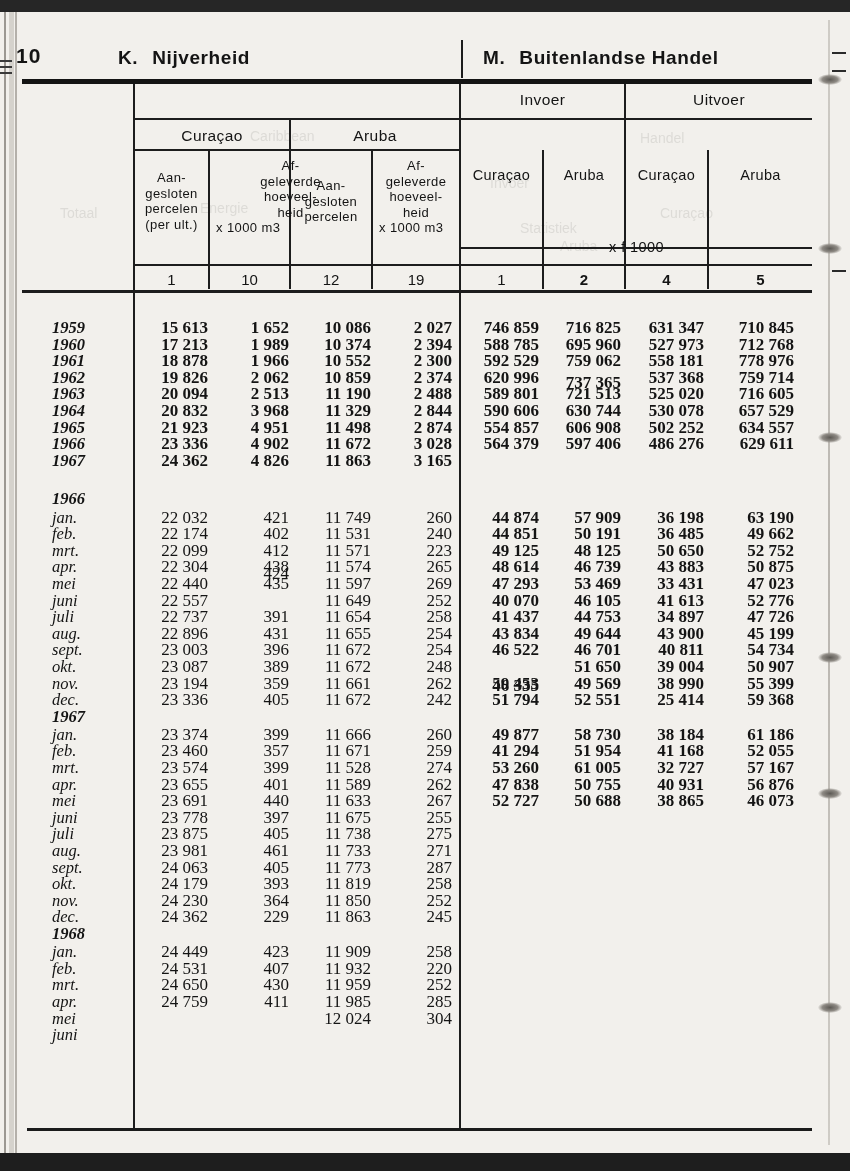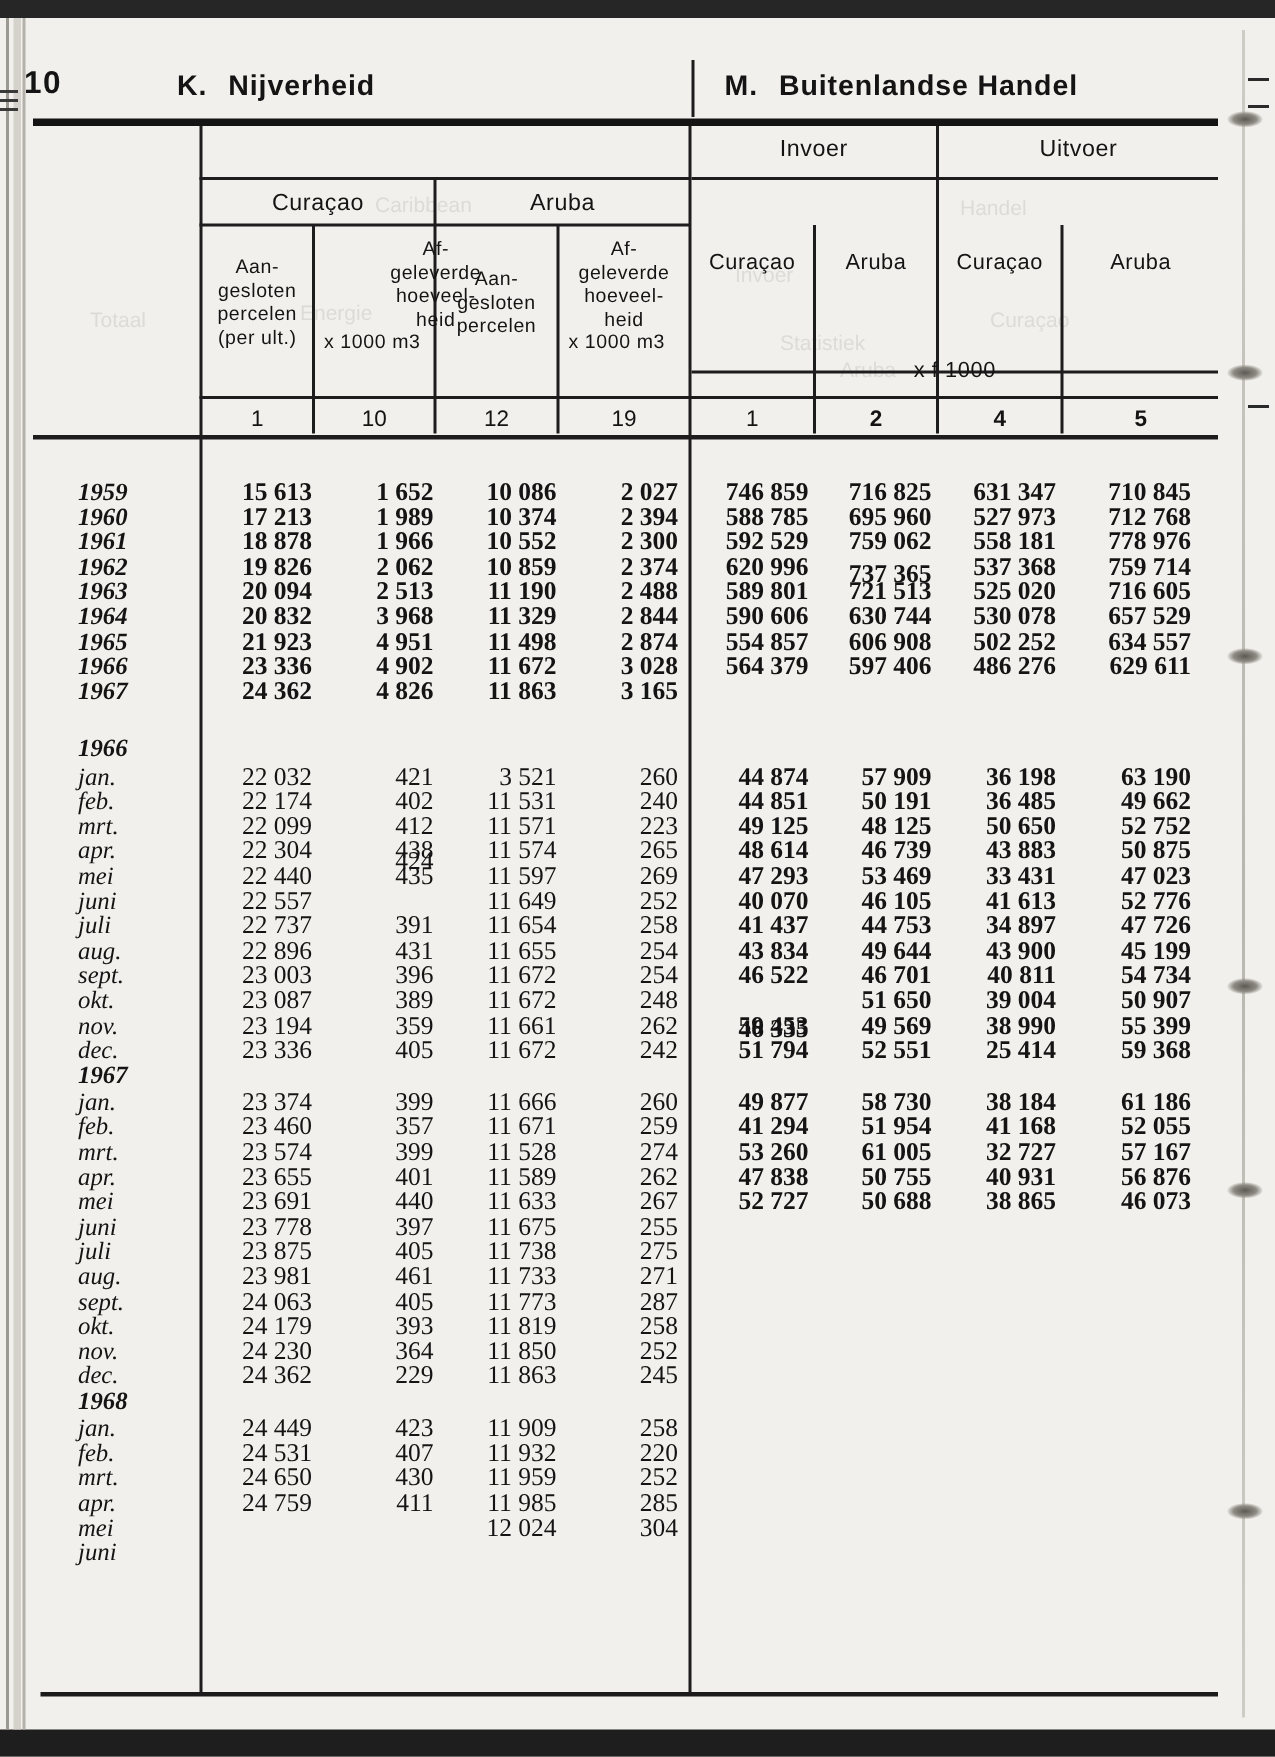--- a/index.html
+++ b/index.html
@@ -362,21 +362,21 @@
         <div class="cellnum b" style="left: 634px; width: 160px; top: 434.2px;">629 611</div>
         <div class="rowlabel year" style="left: 52px; top: 450.8px;">1967</div>
         <div class="cellnum b" style="left: 48px; width: 160px; top: 450.8px;">24 362</div>
         <div class="cellnum b" style="left: 129px; width: 160px; top: 450.8px;">4 826</div>
         <div class="cellnum b" style="left: 211px; width: 160px; top: 450.8px;">11 863</div>
         <div class="cellnum b" style="left: 292px; width: 160px; top: 450.8px;">3 165</div>
         <div class="rowlabel year" style="left: 52px; top: 489.4px;">1966</div>
         <div class="rowlabel" style="left: 52px; top: 507.5px;">jan.</div>
         <div class="cellnum" style="left: 48px; width: 160px; top: 507.5px;">22 032</div>
         <div class="cellnum" style="left: 129px; width: 160px; top: 507.5px;">421</div>
-        <div class="cellnum" style="left: 211px; width: 160px; top: 507.5px;">3 521</div>
+        <div class="cellnum" style="left: 211px; width: 160px; top: 507.5px;">11 749</div>
         <div class="cellnum" style="left: 292px; width: 160px; top: 507.5px;">260</div>
         <div class="cellnum b" style="left: 379px; width: 160px; top: 507.5px;">44 874</div>
         <div class="cellnum b" style="left: 461px; width: 160px; top: 507.5px;">57 909</div>
         <div class="cellnum b" style="left: 544px; width: 160px; top: 507.5px;">36 198</div>
         <div class="cellnum b" style="left: 634px; width: 160px; top: 507.5px;">63 190</div>
         <div class="rowlabel" style="left: 52px; top: 524.1px;">feb.</div>
         <div class="cellnum" style="left: 48px; width: 160px; top: 524.1px;">22 174</div>
         <div class="cellnum" style="left: 129px; width: 160px; top: 524.1px;">402</div>
         <div class="cellnum" style="left: 211px; width: 160px; top: 524.1px;">11 531</div>
         <div class="cellnum" style="left: 292px; width: 160px; top: 524.1px;">240</div>

